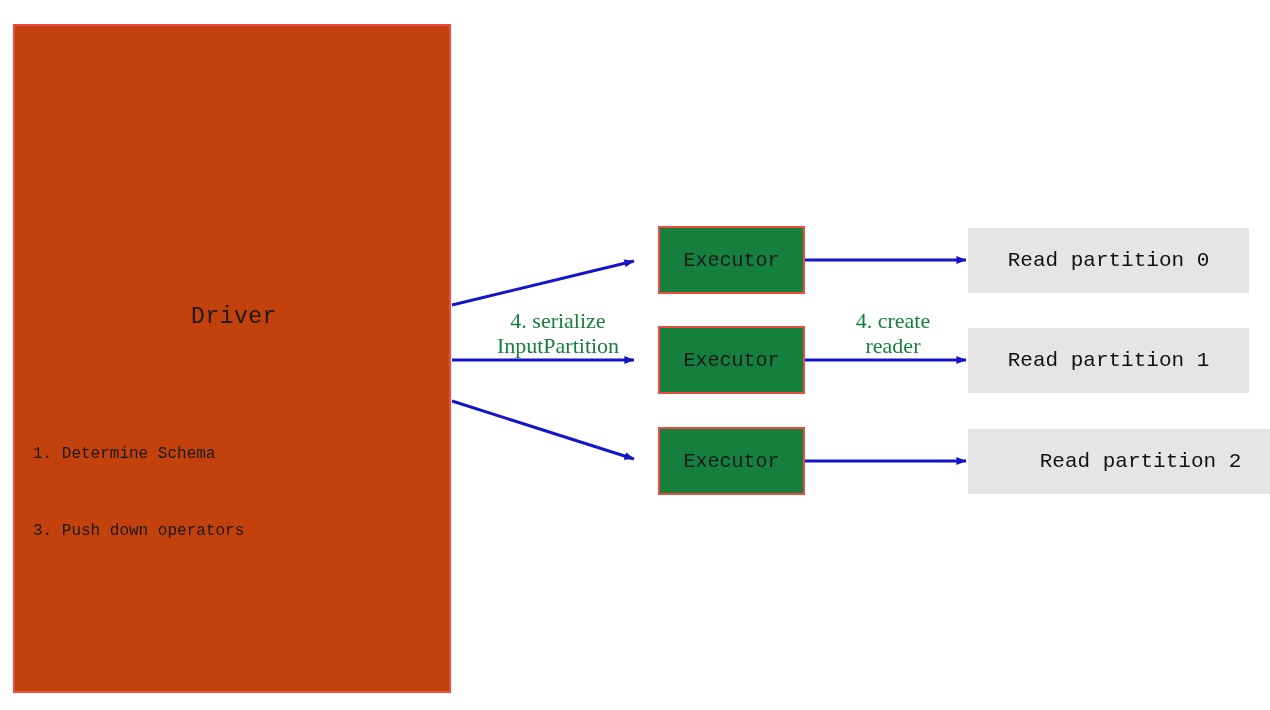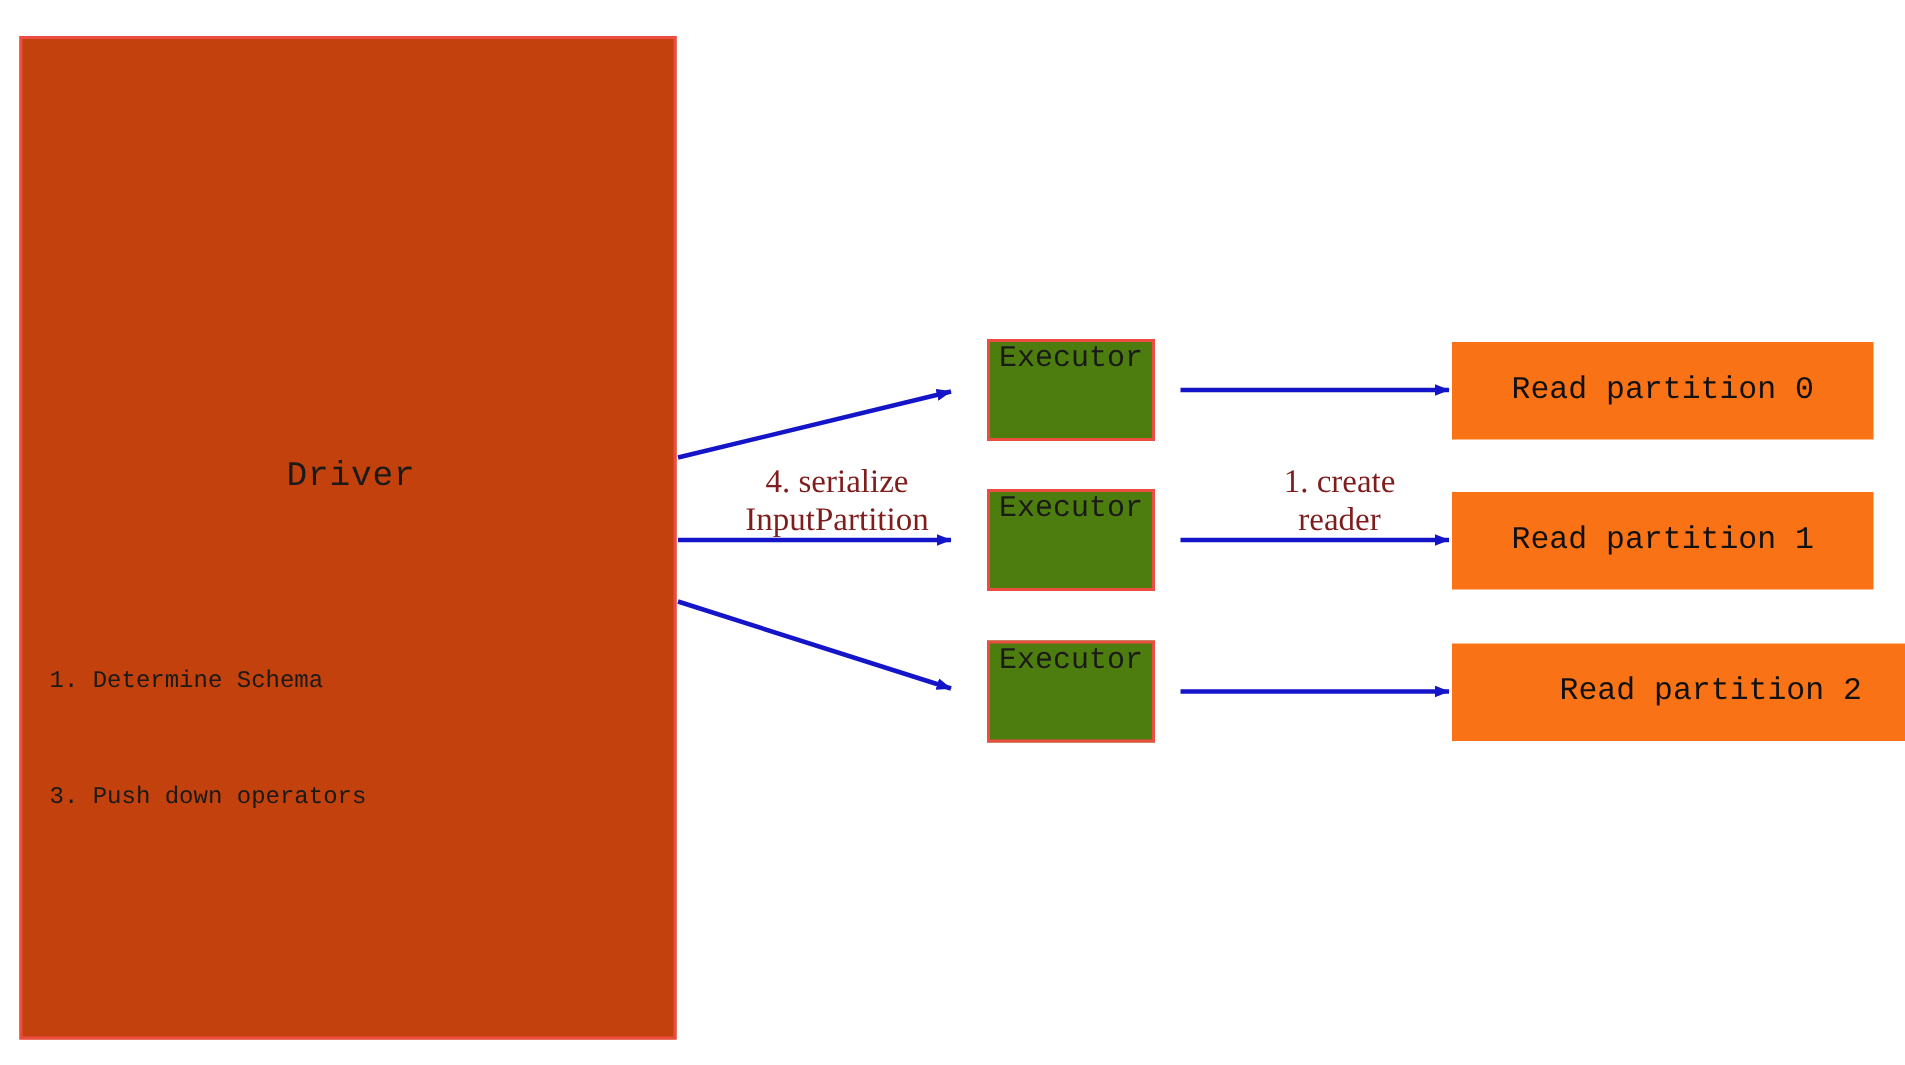--- a/index.html
+++ b/index.html
@@ -47,66 +47,67 @@
     font-size: 16px;
     line-height: 25.5px;
     color: #1a1a1a;
     white-space: pre;
   }
   .driver-steps div { white-space: pre; }
 
   
   .exec-box {
     position: absolute;
-    width: 112px;
+    width: 147px;
     height: 68px;
     border: 2px solid #ed4c41;
     box-sizing: border-box;
-    background: #4d7c0f;
+    background: #15803d;
     display: flex;
+    align-items: center;
     justify-content: center;
   }
   .exec-label {
     font-family: "Liberation Mono", "DejaVu Sans Mono", monospace;
     font-size: 20px;
     color: #1a1a1a;
     white-space: pre;
   }
   .exec-0 { left: 658px; top: 226px; }
   .exec-1 { left: 658px; top: 326px; }
   .exec-2 { left: 658px; top: 427px; }
 
   
   .part-box {
     position: absolute;
     left: 968px;
     width: 281px;
     height: 65px;
-    background: #f97316;
+    background: #e5e5e5;
     display: flex;
     align-items: center;
     justify-content: center;
   }
   .part-label {
     font-family: "Liberation Mono", "DejaVu Sans Mono", monospace;
     font-size: 21px;
     color: #111111;
     white-space: pre;
   }
   .part-0 { top: 228px; }
   .part-1 { top: 328px; }
   .part-2 { top: 429px; padding-left: 32px; }
 
   
   .arrow-label {
     position: absolute;
     font-family: "Liberation Serif", "DejaVu Serif", serif;
     font-size: 22px;
     line-height: 25px;
-    color: #7f1d1d;
+    color: #15803d;
     text-align: center;
     white-space: pre;
   }
   .label-serialize {
     left: 458px;
     top: 308px;
     width: 200px;
   }
   .label-create {
     left: 808px;
@@ -184,16 +185,16 @@
   </div>
   <div class="part-box part-1">
     <span class="part-label">Read partition 1</span>
   </div>
   <div class="part-box part-2">
     <span class="part-label">Read partition 2</span>
   </div>
 
   <div class="arrow-label label-serialize">4. serialize
 InputPartition</div>
-  <div class="arrow-label label-create">1. create
+  <div class="arrow-label label-create">4. create
 reader</div>
 
 </div>
 
 </body></html>

